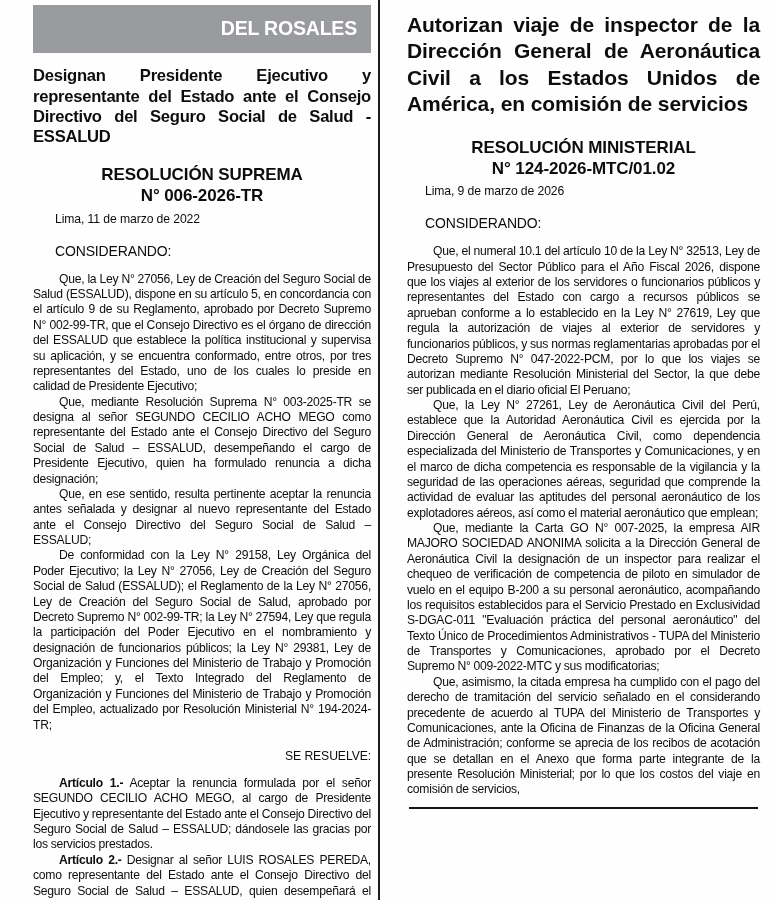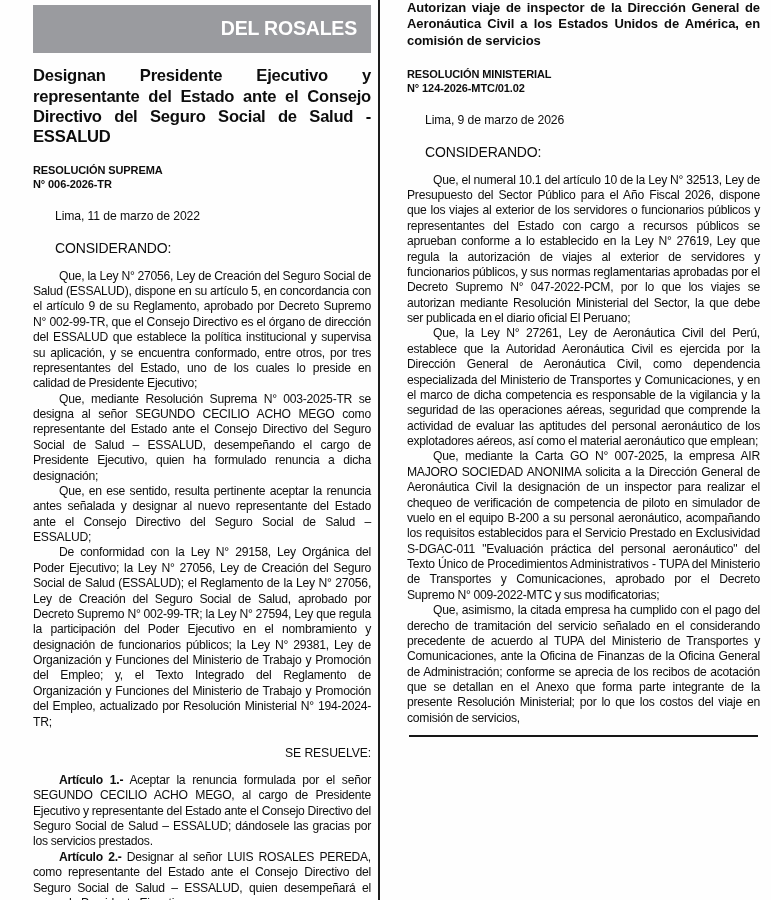--- a/index.html
+++ b/index.html
@@ -61,38 +61,39 @@
   .doc-title {
     font-weight: bold;
     font-size: 16.6px;
     line-height: 1.22;
     text-align: justify;
     text-align-last: left;
     margin: 13px 0 0 0;
     letter-spacing: -0.25px;
   }
   .col-right .doc-title {
-    margin-top: 0;
-    font-size: 13px;
+    margin-top: 12px;
+    font-size: 21px;
     line-height: 1.26;
     letter-spacing: -0.1px;
   }
 
   .res-line {
+    text-align: center;
     font-weight: bold;
-    font-size: 11px;
+    font-size: 17px;
     line-height: 1.25;
     margin-top: 17px;
     letter-spacing: -0.1px;
   }
   .col-right .res-line { margin-top: 19px; }
 
   .place-date {
     font-size: 12.2px;
-    margin-top: 17px;
+    margin-top: 5px;
     margin-left: 22px;
     letter-spacing: -0.1px;
   }
   .col-right .place-date { margin-left: 18px; }
 
   
   .lead {
     font-size: 14px;
     margin-top: 17px;
     margin-left: 22px;

